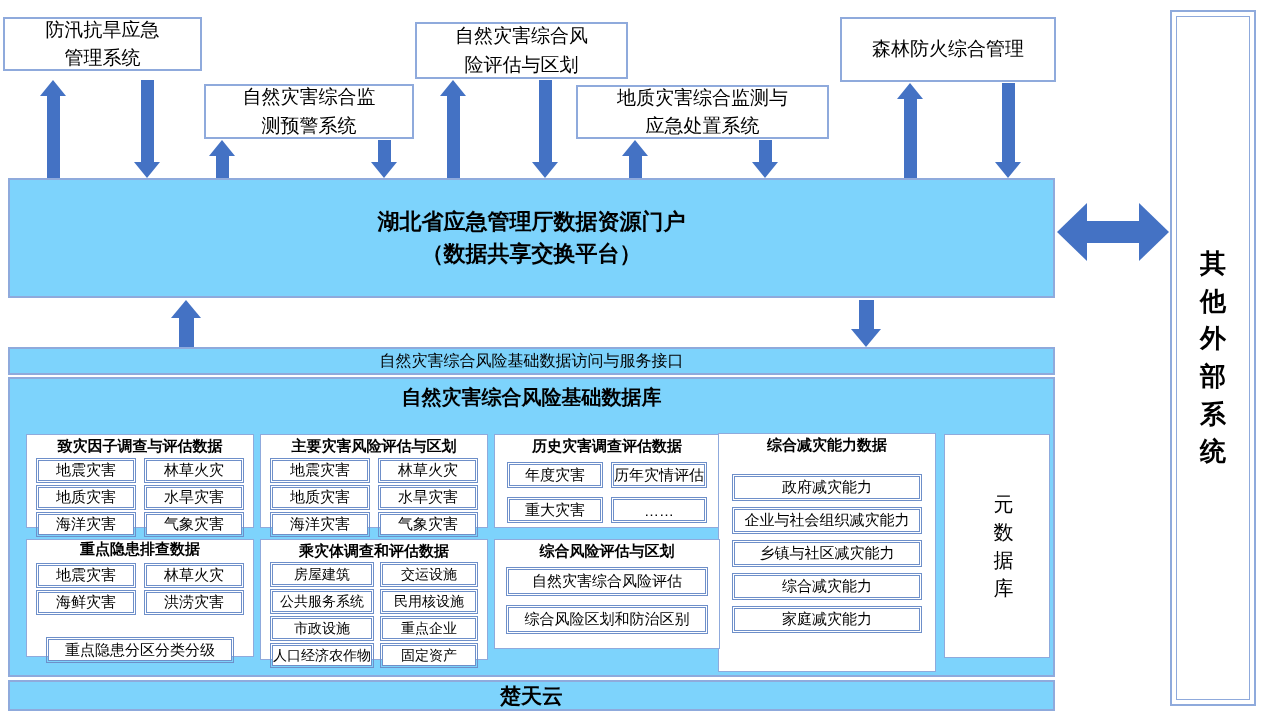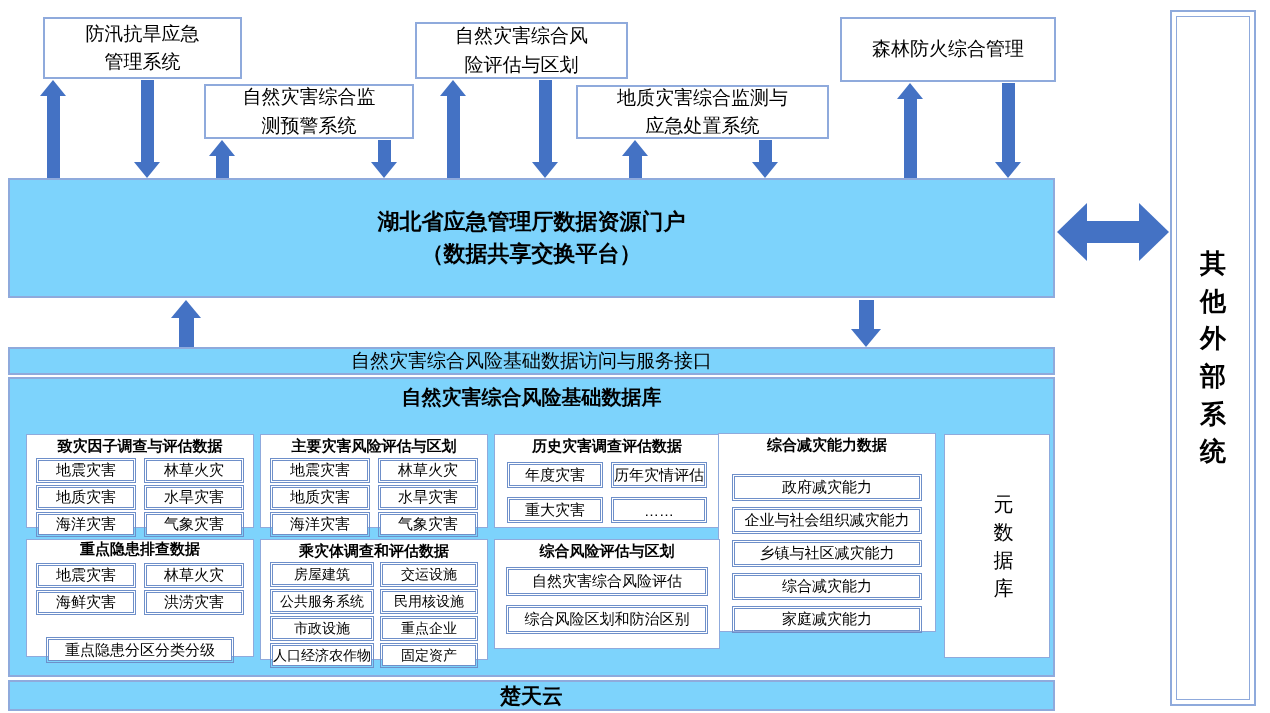--- a/index.html
+++ b/index.html
@@ -32,21 +32,21 @@
   .ha{display:flex;align-items:center;}
   .ha .hl{width:0;height:0;border-top:29px solid transparent;border-bottom:29px solid transparent;
           border-right:30px solid var(--arrow);}
   .ha .hsh{flex:1;height:22px;background:var(--arrow);}
   .ha .hr{width:0;height:0;border-top:29px solid transparent;border-bottom:29px solid transparent;
           border-left:30px solid var(--arrow);}
   
   .portal{display:flex;flex-direction:column;justify-content:center;align-items:center;
           font-weight:bold;font-size:22px;line-height:1.45;text-align:center;}
   
-  .ifacebar{display:flex;align-items:center;justify-content:center;font-size:19px;}
+  .ifacebar{display:flex;align-items:center;justify-content:center;font-size:16px;}
   
   .dbbox{position:absolute;}
   .dbtitle{margin-top:5px;text-align:center;font-size:20px;font-weight:bold;}
   .group{position:absolute;border:1.5px solid var(--box-border);background:#fff;padding:2px 9px 3px;}
   .gtitle{font-size:15px;font-weight:bold;text-align:center;line-height:18px;}
   .grid2{display:grid;grid-template-columns:1fr 1fr;gap:6px 12px;margin-top:3px;padding:2px;}
   .item{border:1px solid var(--item-border);outline:1px solid var(--item-border);outline-offset:1px;
         background:#fff;font-size:15px;height:21px;display:flex;align-items:center;justify-content:center;
         text-align:center;white-space:nowrap;}
   .g-hist{padding:2px 12px;}
@@ -110,21 +110,21 @@
     </div>
   <div class="va abs" style="left:897px;top:83px;height:95px;">
       <div class="head-up"></div>
       <div class="shaft"></div>
     </div>
   <div class="va abs" style="left:995px;top:83px;height:95px;">
       <div class="shaft"></div>
       <div class="head-down"></div>
     </div>
 
-  <div class="sysbox abs" style="left:3px;top:17px;width:199px;height:62px;margin-left:40px;">
+  <div class="sysbox abs" style="left:3px;top:17px;width:199px;height:54px;">
     <div>防汛抗旱应急</div>
     <div>管理系统</div>
   </div>
   <div class="sysbox abs" style="left:204px;top:84px;width:210px;height:55px;">
     <div>自然灾害综合监</div>
     <div>测预警系统</div>
   </div>
   <div class="sysbox abs" style="left:415px;top:22px;width:213px;height:57px;">
     <div>自然灾害综合风</div>
     <div>险评估与区划</div>
@@ -197,21 +197,21 @@
     <div class="group g-hist" style="left:484px;top:55px;width:226px;height:94px;">
       <div class="gtitle">历史灾害调查评估数据</div>
       <div class="grid2">
         <div class="item">年度灾害</div>
         <div class="item">历年灾情评估</div>
         <div class="item">重大灾害</div>
         <div class="item">……</div>
       </div>
     </div>
 
-    <div class="group g-capacity" style="left:708px;top:54px;width:218px;height:199px;">
+    <div class="group g-capacity" style="left:708px;top:54px;width:218px;height:239px;">
       <div class="gtitle">综合减灾能力数据</div>
       <div class="col-items">
         <div class="item">政府减灾能力</div>
         <div class="item">企业与社会组织减灾能力</div>
         <div class="item">乡镇与社区减灾能力</div>
         <div class="item">综合减灾能力</div>
         <div class="item">家庭减灾能力</div>
       </div>
     </div>
 

